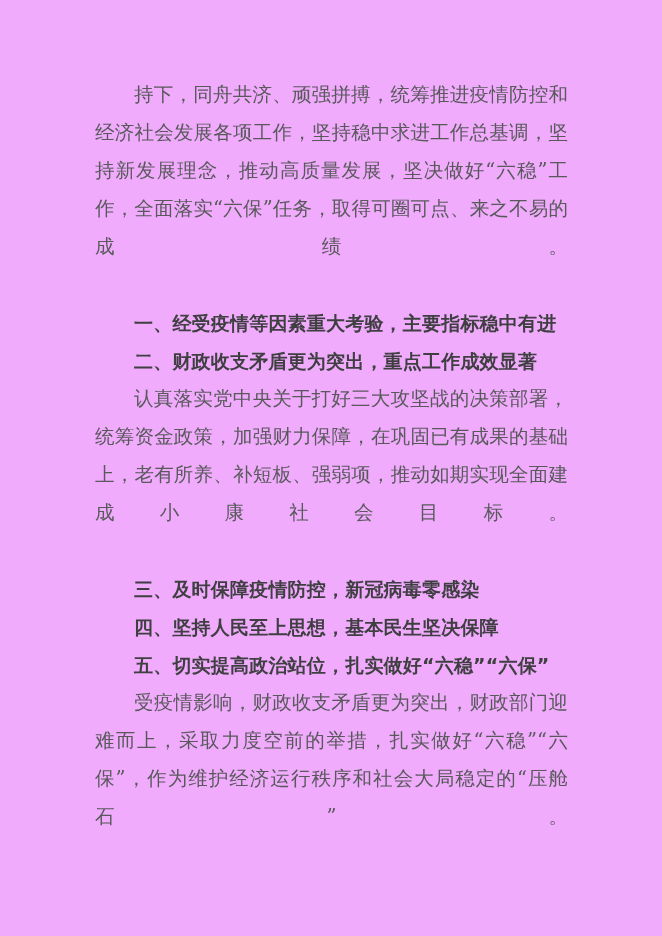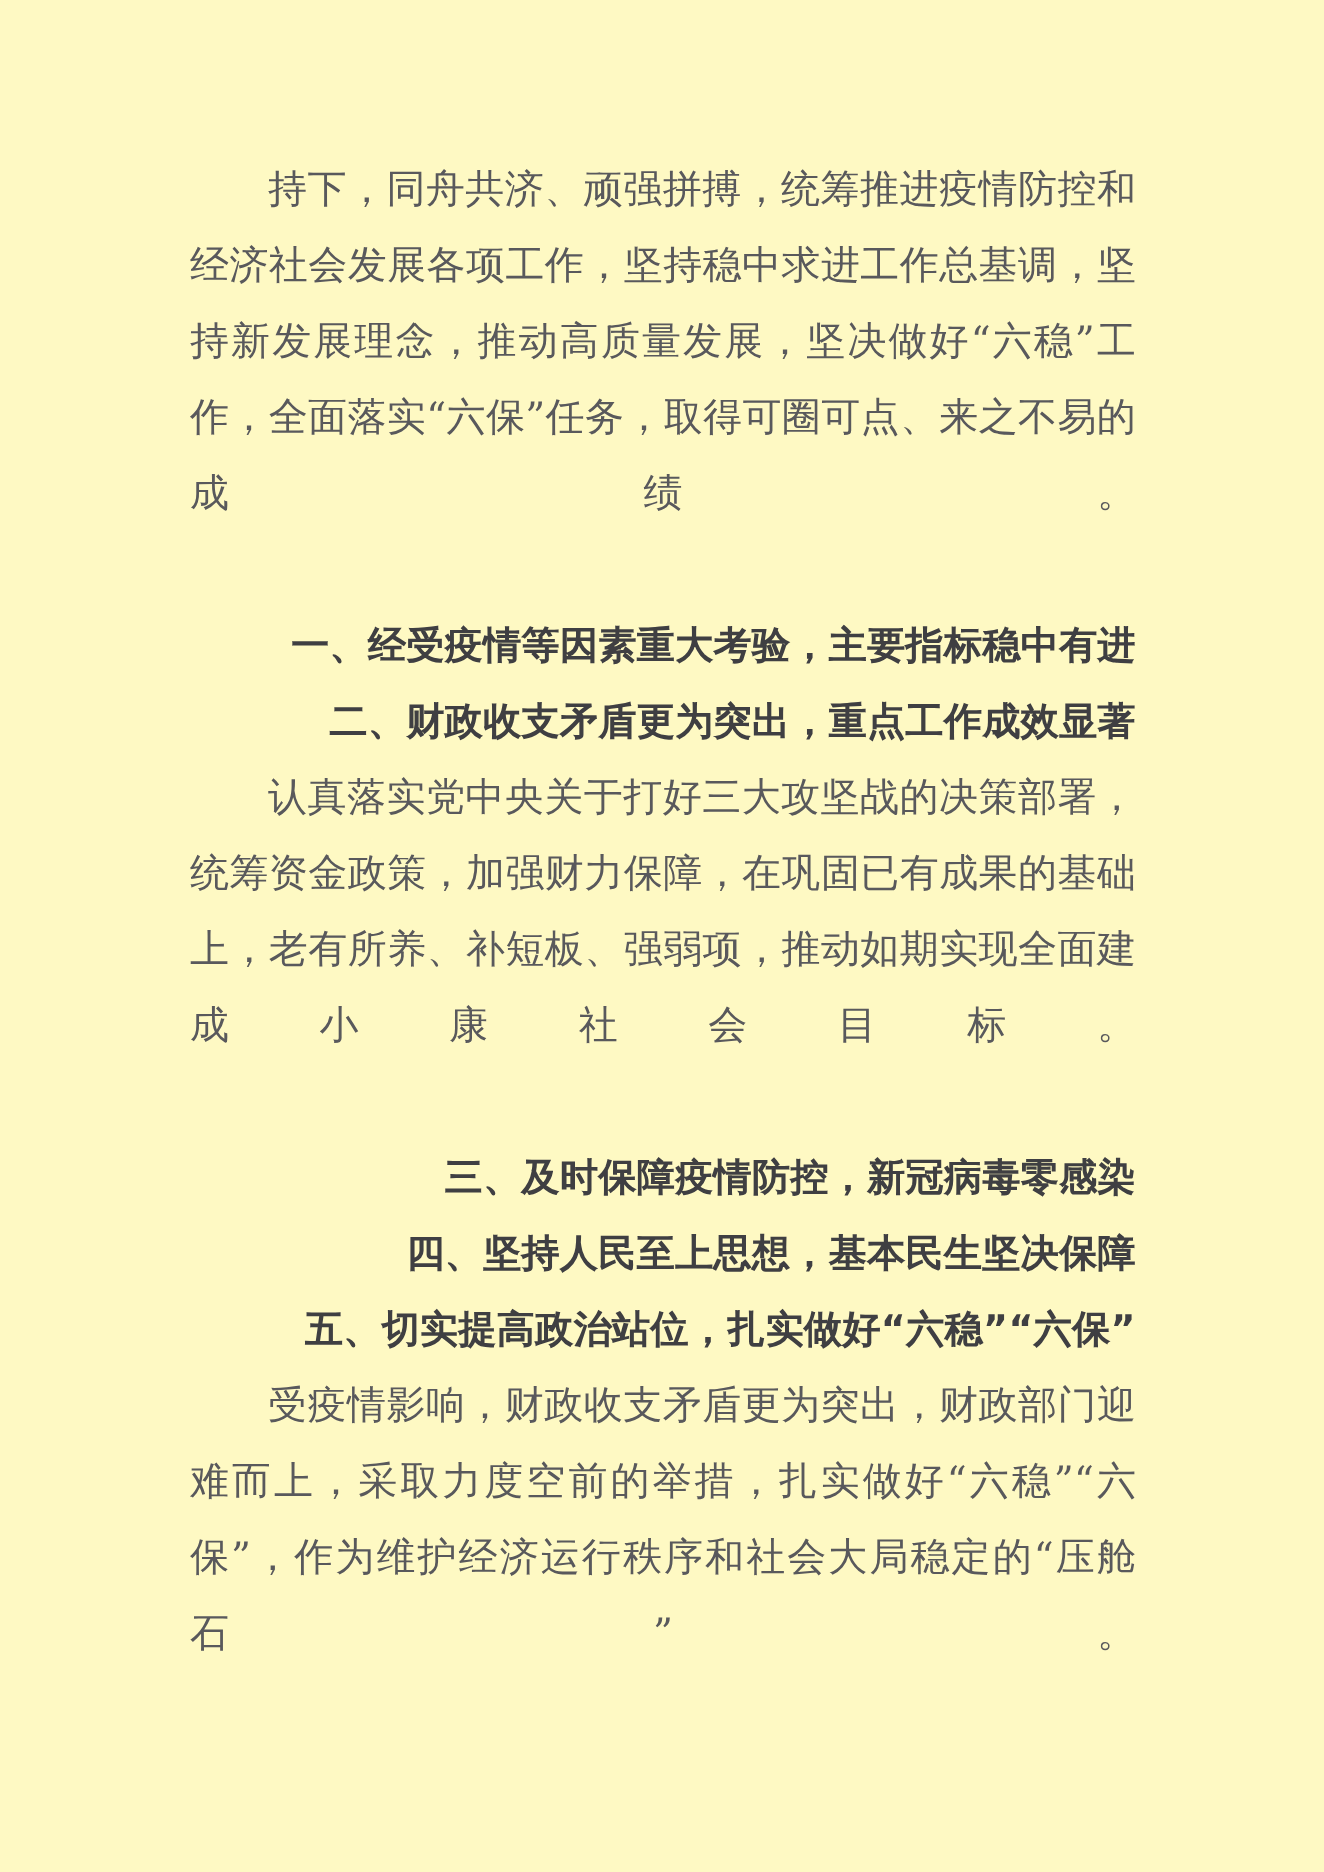--- a/index.html
+++ b/index.html
@@ -12,21 +12,21 @@
     width: 662px;
     height: 936px;
     overflow: hidden;
     font-family: "DejaVu Sans", "Liberation Sans", sans-serif;
   }
 
   #page {
     position: relative;
     width: 662px;
     height: 936px;
-    background: #fef9c3;
+    background: #f0abfc;
     box-sizing: border-box;
   }
 
   #doc-body {
     position: absolute;
     left: 95px;
     top: 76px;
     width: 473px;
   }
 
@@ -46,21 +46,21 @@
   }
 
   
   .heading {
     margin: 0;
     font-family: "DejaVu Sans", "Liberation Sans", sans-serif;
     font-size: 19px;
     line-height: 38px;
     color: #3f3f42;
     font-weight: 700;
-    text-align: right;
+    text-align: left;
     text-indent: 39px;
     letter-spacing: 0.2px;
     white-space: nowrap;
   }
 
   
   .para::after {
     content: "";
     display: inline-block;
     width: 100%;

